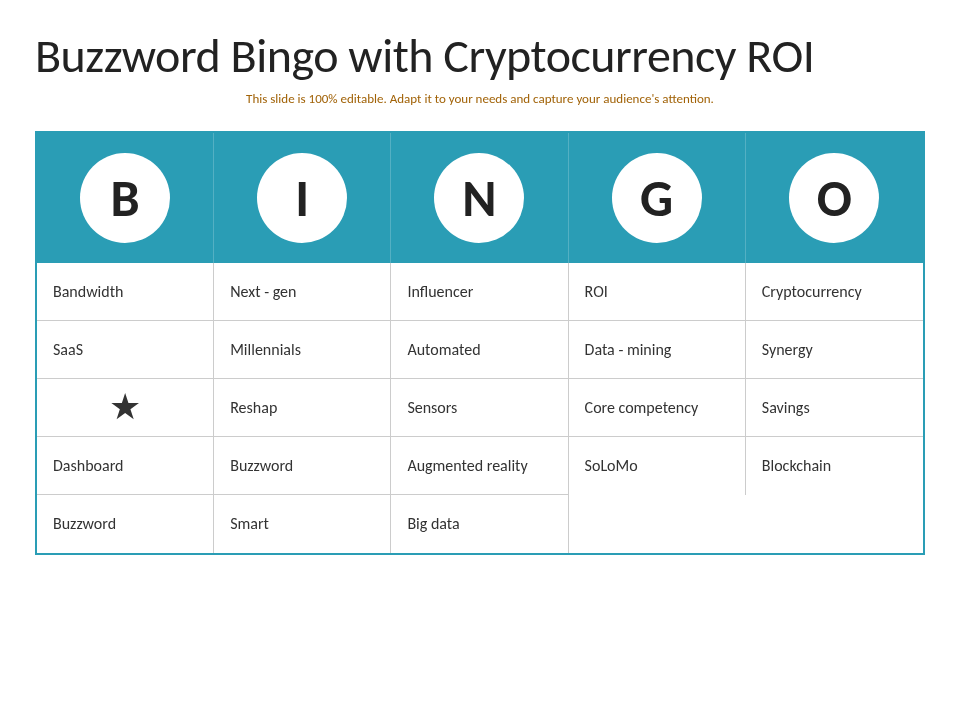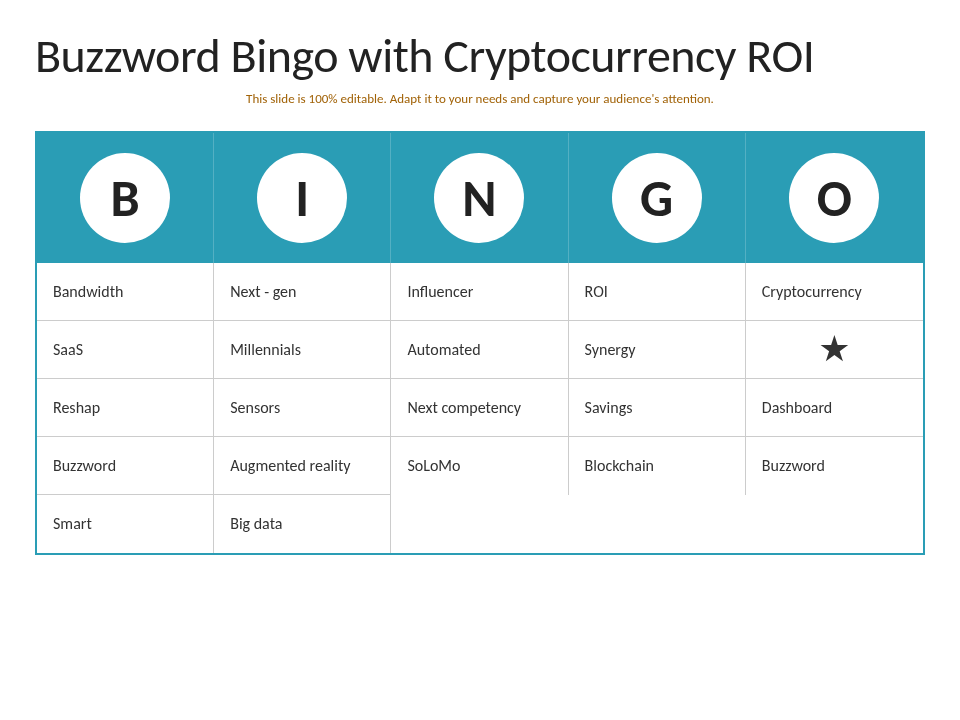--- a/index.html
+++ b/index.html
@@ -146,26 +146,27 @@
       <div class="bingo-cell">Bandwidth</div>
       <div class="bingo-cell">Next - gen</div>
       <div class="bingo-cell">Influencer</div>
       <div class="bingo-cell">ROI</div>
 
       <div class="bingo-cell">Cryptocurrency</div>
       <div class="bingo-cell">SaaS</div>
       <div class="bingo-cell">Millennials</div>
       <div class="bingo-cell">Automated</div>
 
+      <div class="bingo-cell">Data - mining</div>
       <div class="bingo-cell">Synergy</div>
       <div class="bingo-cell star-cell">★</div>
       <div class="bingo-cell">Reshap</div>
       <div class="bingo-cell">Sensors</div>
 
-      <div class="bingo-cell">Next competency</div>
+      <div class="bingo-cell">Core competency</div>
       <div class="bingo-cell">Savings</div>
       <div class="bingo-cell">Dashboard</div>
       <div class="bingo-cell">Buzzword</div>
       <div class="bingo-cell">Augmented reality</div>
 
       <div class="bingo-cell last-row">SoLoMo</div>
       <div class="bingo-cell last-row">Blockchain</div>
       <div class="bingo-cell last-row">Buzzword</div>
       <div class="bingo-cell last-row">Smart</div>
       <div class="bingo-cell last-row">Big data</div>

